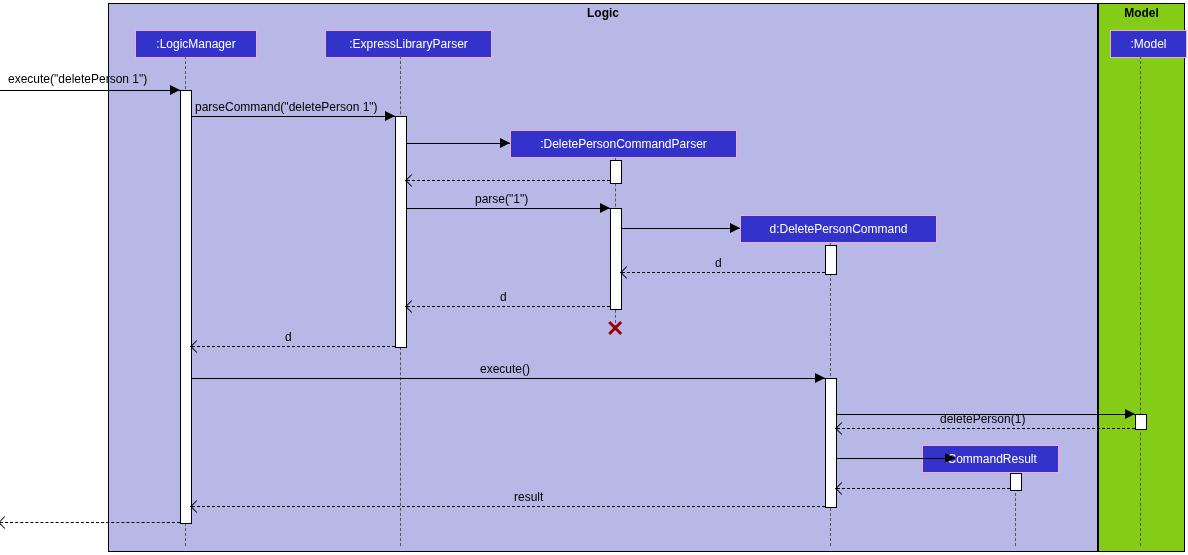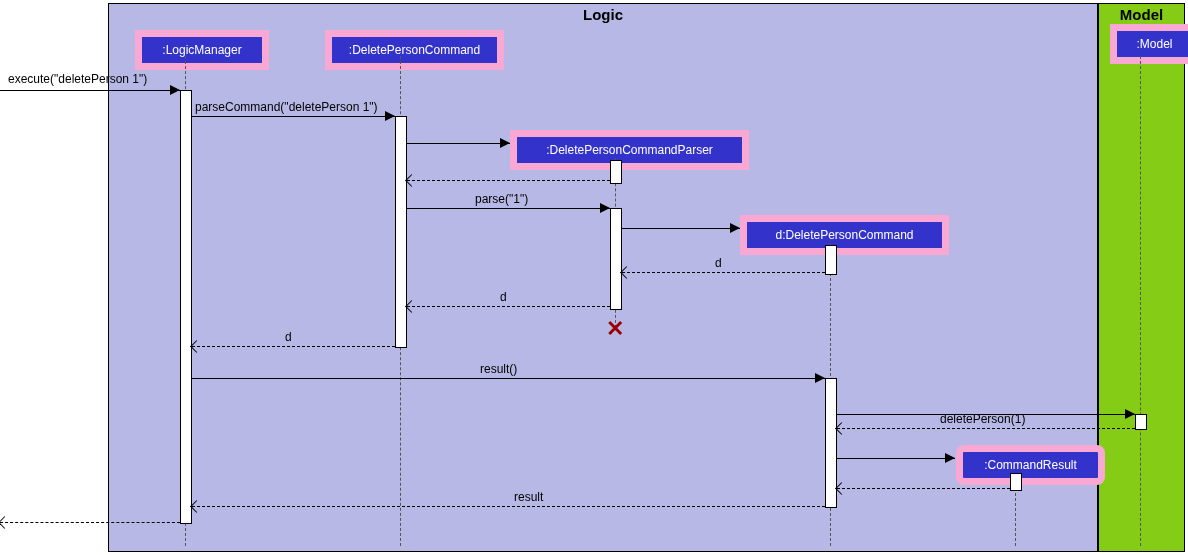--- a/index.html
+++ b/index.html
@@ -25,30 +25,30 @@
   .frame-model {
     left: 1098px;
     top: 3px;
     width: 85px;
     height: 547px;
     background: #84cc16;
   }
   .frame-title {
     position: absolute;
     top: 2px;
-    font-size: 15px;
+    font-size: 12px;
     font-weight: bold;
     left: 50%;
     transform: translateX(-50%);
   }
   .participant-box {
     position: absolute;
     background: #3333cc;
     color: #fff;
-    border: 7px solid #f9a8d4;
+    border: 1px solid #f9a8d4;
     font-size: 12px;
     text-align: center;
     padding: 6px 10px;
     white-space: nowrap;
   }
   .lifeline {
     position: absolute;
     width: 0;
     border-left: 1px dashed #555;
   }
@@ -97,25 +97,25 @@
 <body>
 
 <div class="frame frame-logic">
   <div class="frame-title">Logic</div>
 </div>
 <div class="frame frame-model">
   <div class="frame-title">Model</div>
 </div>
 
 <div class="participant-box" style="left:135px; top:30px; width:100px;">:LogicManager</div>
-<div class="participant-box" style="left:325px; top:30px; width:145px;">:DeletePersonCommand</div>
+<div class="participant-box" style="left:325px; top:30px; width:145px;">:ExpressLibraryParser</div>
 <div class="participant-box" style="left:510px; top:130px; width:205px;">:DeletePersonCommandParser</div>
 <div class="participant-box" style="left:740px; top:215px; width:175px;">d:DeletePersonCommand</div>
-<div class="participant-box" style="left:956px; top:445px; width:115px;border-radius:8px;">:CommandResult</div>
-<div class="participant-box" style="left:1110px; top:24px; width:55px;">:Model</div>
+<div class="participant-box" style="left:922px; top:445px; width:115px;">:CommandResult</div>
+<div class="participant-box" style="left:1110px; top:30px; width:55px;">:Model</div>
 
 <div class="lifeline" style="left:185px; top:56px; height:490px;"></div>
 <div class="lifeline" style="left:400px; top:56px; height:490px;"></div>
 <div class="lifeline" style="left:615px; top:158px; height:170px;"></div>
 <div class="lifeline" style="left:830px; top:243px; height:303px;"></div>
 <div class="lifeline" style="left:1015px; top:473px; height:73px;"></div>
 <div class="lifeline" style="left:1140px; top:56px; height:490px;"></div>
 
 <div class="activation" style="left:180px; top:90px; height:432px;"></div>
 <div class="activation" style="left:395px; top:116px; height:230px;"></div>
@@ -154,21 +154,21 @@
 <div class="msg-label" style="left:500px; top:290px;">d</div>
 <div class="msg-line dashed" style="left:407px; top:306px; width:203px;"></div>
 <div class="arrow-left-open" style="left:407px; top:302px;"></div>
 
 <div class="destroy-x" style="left:606px; top:316px;">✕</div>
 
 <div class="msg-label" style="left:285px; top:330px;">d</div>
 <div class="msg-line dashed" style="left:192px; top:346px; width:203px;"></div>
 <div class="arrow-left-open" style="left:192px; top:342px;"></div>
 
-<div class="msg-label" style="left:480px; top:362px;">result()</div>
+<div class="msg-label" style="left:480px; top:362px;">execute()</div>
 <div class="msg-line" style="left:192px; top:378px; width:633px;"></div>
 <div class="arrow-right" style="left:815px; top:373px;"></div>
 
 <div class="msg-label" style="left:940px; top:412px;">deletePerson(1)</div>
 <div class="msg-line" style="left:837px; top:414px; width:298px;"></div>
 <div class="arrow-right" style="left:1125px; top:409px;"></div>
 
 <div class="msg-line dashed" style="left:837px; top:428px; width:298px;"></div>
 <div class="arrow-left-open" style="left:837px; top:424px;"></div>
 

